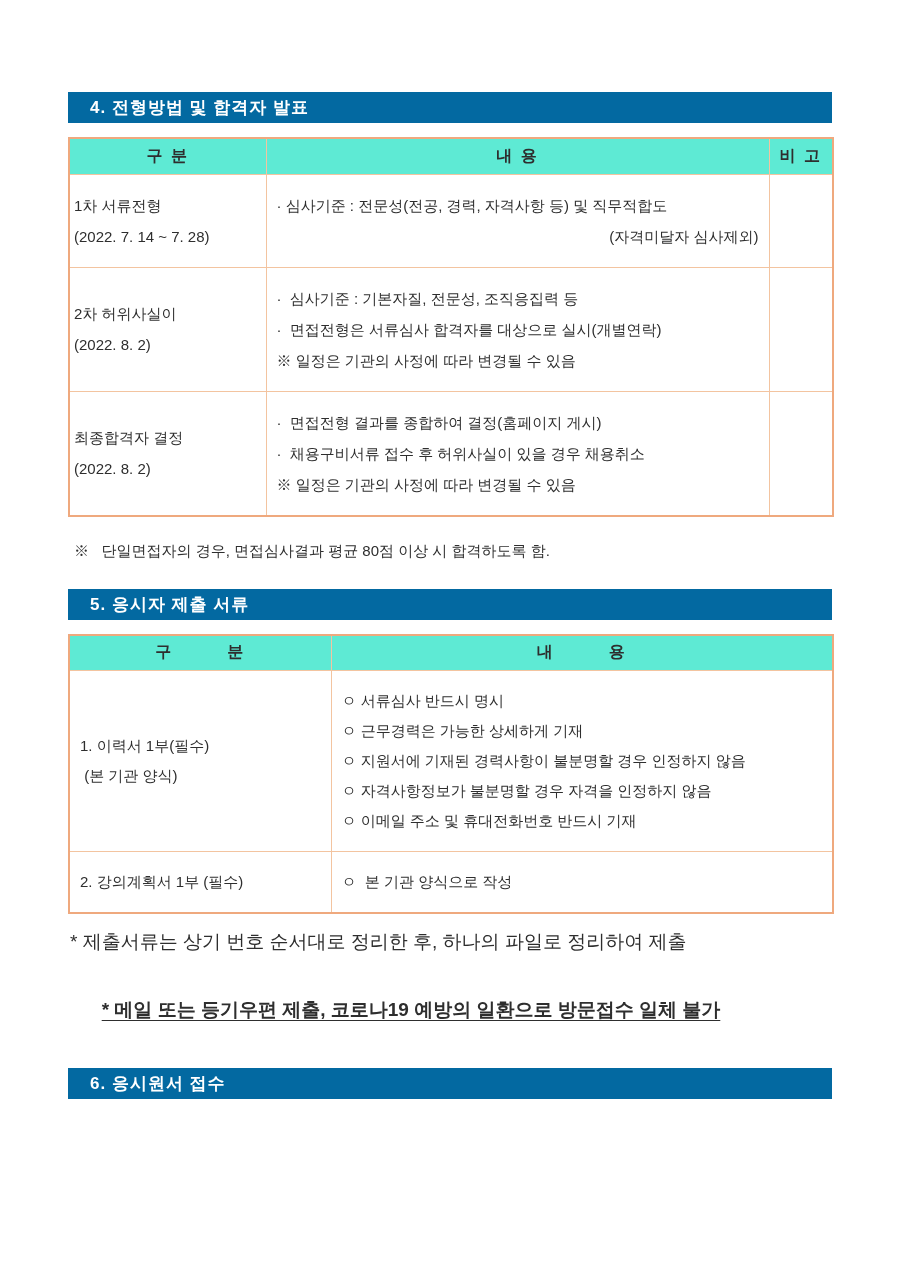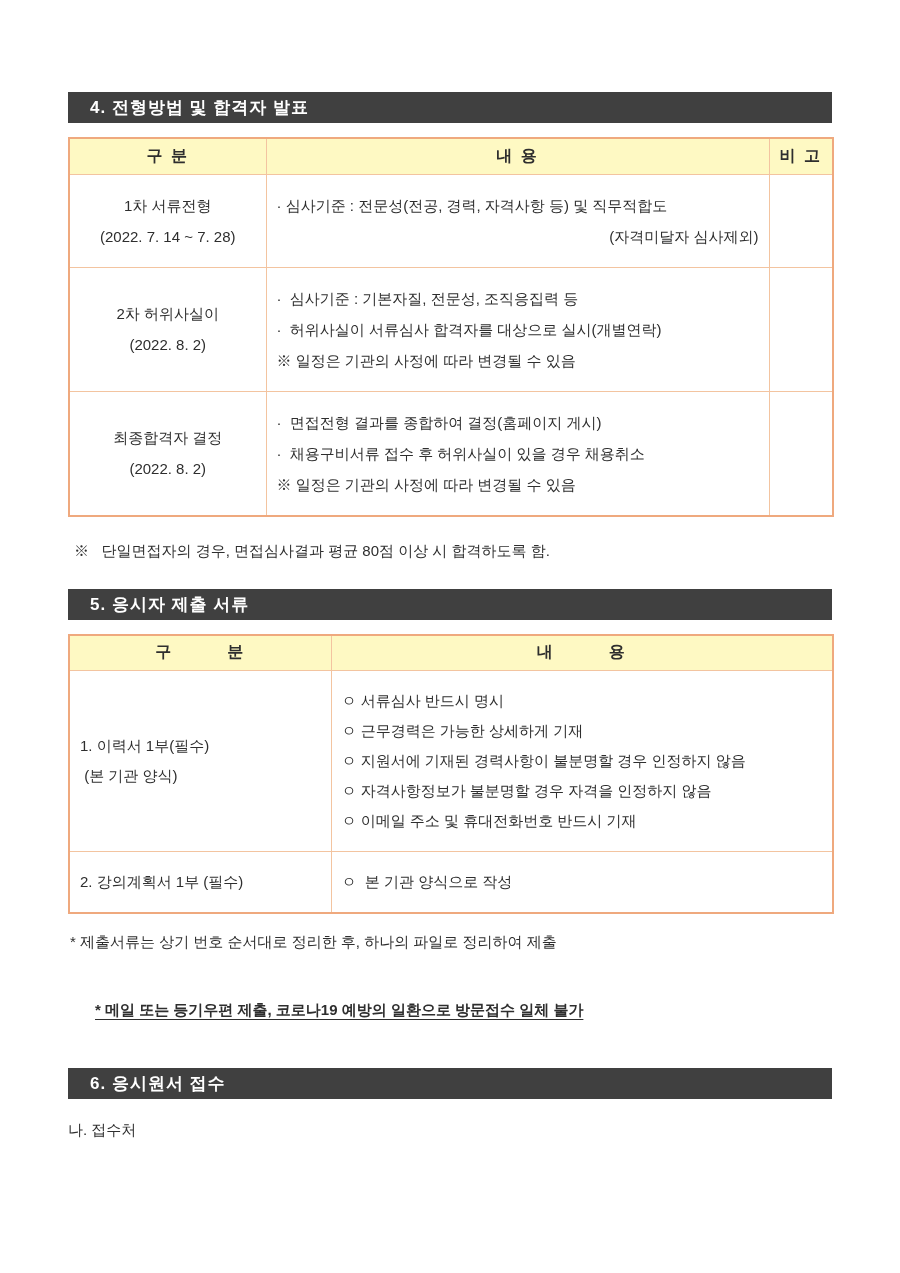--- a/index.html
+++ b/index.html
@@ -3,43 +3,43 @@
 <meta charset="utf-8">
 <style>
   * { margin: 0; padding: 0; box-sizing: border-box; }
   html, body { background: #e8e8e8; }
   .page {
     width: 900px; height: 1273px; margin: 0 auto; background: #ffffff;
     font-family: "Liberation Sans", sans-serif; color: #2e2e2e; overflow: hidden;
   }
   .content { padding: 92px 68px 0 68px; }
   .section-bar {
-    height: 31px; background: #404040; color: #ffffff;
+    height: 31px; background: #0369a1; color: #ffffff;
     font-size: 17px; font-weight: bold; display: flex; align-items: center;
     padding-left: 22px; letter-spacing: 1px;
   }
   .gap-after-bar { height: 14px; }
   table { border-collapse: collapse; width: 764px; table-layout: fixed; }
   table { border: 2px solid #efa97e; }
   td { border: 1px solid #f3c4a0; vertical-align: middle; font-size: 15px; }
   tr.thead td {
-    background: #fef9c3; font-weight: bold; text-align: center;
+    background: #5eead4; font-weight: bold; text-align: center;
     height: 36px; font-size: 16px; letter-spacing: 2px; white-space: pre-wrap;
   }
-  td.label { text-align: center; padding: 6px 18px; }
+  td.label { text-align: left; padding: 6px 4px; }
   td.label2 { text-align: left; padding: 6px 4px 6px 10px; }
   td.cont { text-align: left; padding: 15px 10px; }
   .cell-line { line-height: 31px; white-space: pre-wrap; }
   .cell-line.center { text-align: right; }
   .t2 .cell-line { line-height: 30px; }
   .note-s4 {
     margin: 22px 0 0 6px; font-size: 15px; line-height: 24px; white-space: pre-wrap;
   }
   .gap-before-bar5 { height: 26px; }
-  .note-s5 { margin-top: 14px; margin-left: 2px; font-size: 15px; line-height: 27px; white-space: pre-wrap; }
+  .note-s5 { margin-top: 14px; margin-left: 2px; font-size: 19px; line-height: 27px; white-space: pre-wrap; }
   .note-s5.strong { font-weight: bold; }
   .note-s5.strong .ul { text-decoration: underline; text-underline-offset: 4px; }
   .gap-before-bar6 { height: 18px; }
   .s6-line { font-size: 15px; line-height: 22px; white-space: pre-wrap; }
   .s6-line.l1 { margin-top: 22px; }
   .s6-line.l2 { margin-top: 20px; }
   .bold-val { font-weight: bold; }
 </style>
 </head>
 <body>
@@ -75,21 +75,21 @@
         </td>
         <td></td>
       </tr>
       <tr style="height:96px">
         <td class="label">
           <div class="cell-line">2차 허위사실이</div>
           <div class="cell-line">(2022. 8. 2)</div>
         </td>
         <td class="cont">
           <div class="cell-line">·  심사기준 : 기본자질, 전문성, 조직응집력 등</div>
-          <div class="cell-line">·  허위사실이 서류심사 합격자를 대상으로 실시(개별연락)</div>
+          <div class="cell-line">·  면접전형은 서류심사 합격자를 대상으로 실시(개별연락)</div>
           <div class="cell-line">※ 일정은 기관의 사정에 따라 변경될 수 있음</div>
         </td>
         <td></td>
       </tr>
       <tr style="height:96px">
         <td class="label">
           <div class="cell-line">최종합격자 결정</div>
           <div class="cell-line">(2022. 8. 2)</div>
         </td>
         <td class="cont">
@@ -147,16 +147,15 @@
     <div class="note-s5">* 제출서류는 상기 번호 순서대로 정리한 후, 하나의 파일로 정리하여 제출</div>
     <div class="note-s5 strong">
       <span class="ul">* 메일 또는 등기우편 제출, 코로나19 예방의 일환으로 방문접수 일체 불가</span>
     </div>
 
     <div class="gap-before-bar6"></div>
     <div class="section-bar">
       <span>6. 응시원서 접수</span>
     </div>
 
-    <div class="s6-line l2">나. 접수처</div>
 
   </div>
 </div>
 
 </body></html>

